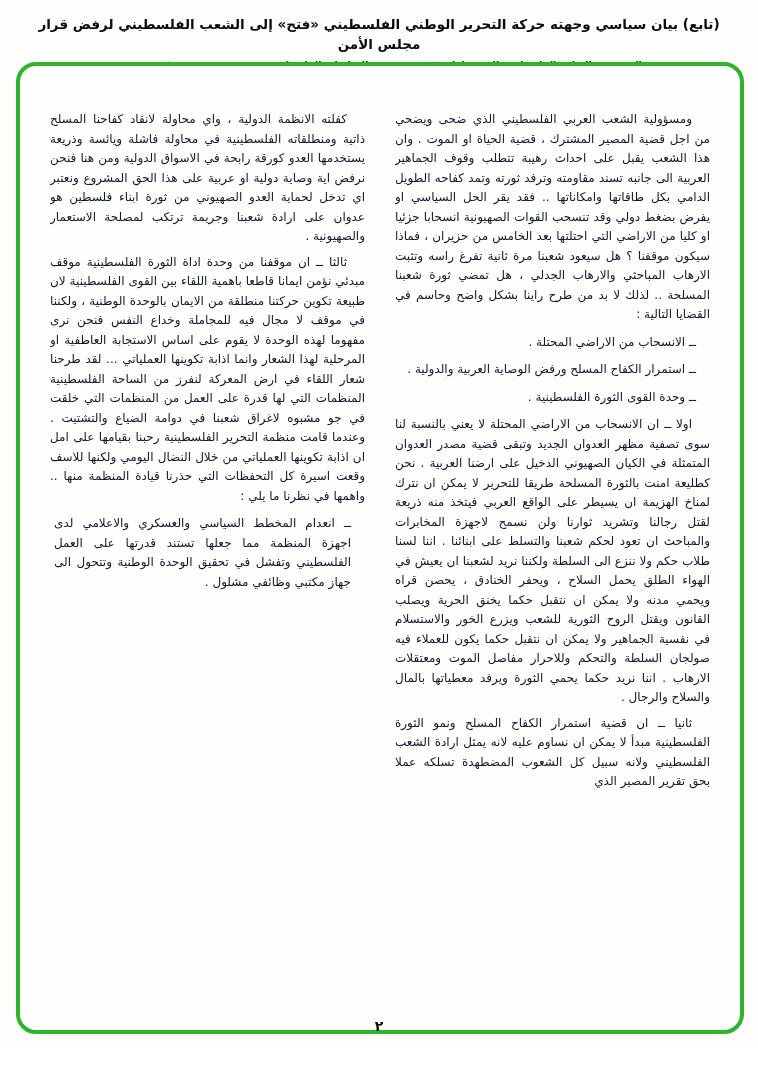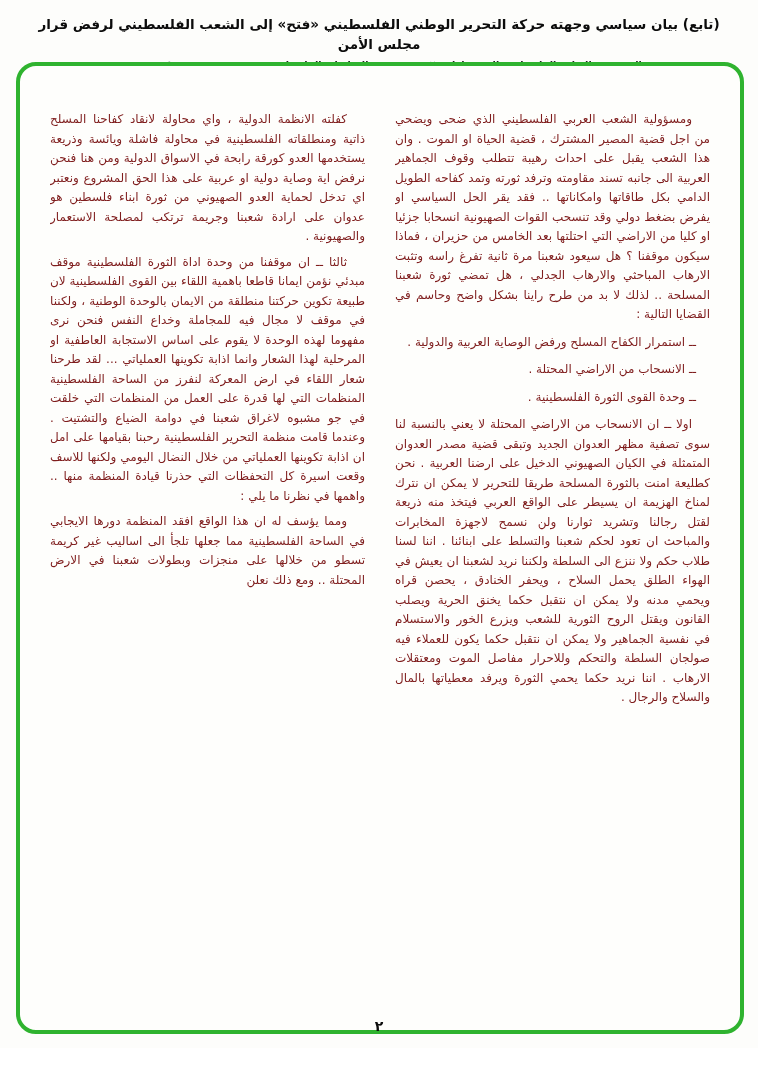--- a/index.html
+++ b/index.html
@@ -51,21 +51,21 @@
   }
   .col {
     flex: 1 1 0;
     overflow: hidden;
   }
   .para {
     font-size: 12px;
     line-height: 19.5px;
     text-align: justify;
     text-justify: inter-word;
-    color: #7f1d1d;
+    color: #0f172a;
   }
   .para.body {
     text-indent: 18px;
     margin-bottom: 6px;
   }
   .para.item {
     margin: 8px 14px 8px 4px;
     text-indent: 0;
   }
   .page-number {
@@ -85,28 +85,29 @@
 
   <div class="doc-header">
     <div class="doc-title">(تابع) بيان سياسي وجهته حركة التحرير الوطني الفلسطيني «فتح» إلى الشعب الفلسطيني لرفض قرار مجلس الأمن</div>
     <div class="doc-source">المصدر : «الوثائق الفلسطينية العربية لعام ١٩٦٧ ، مؤسسة الدراسات الفلسطينية ، بيروت ، مج ٣ ، ص ٩٩٢ ــ ٩٩٤»</div>
   </div>
 
   <div class="frame" style="border-color: rgb(47, 179, 47);">
     <div class="columns">
       <div class="col" id="col-right">
           <p class="para body">ومسؤولية الشعب العربي الفلسطيني الذي ضحى ويضحي من اجل قضية المصير المشترك ، قضية الحياة او الموت . وان هذا الشعب يقبل على احداث رهيبة تتطلب وقوف الجماهير العربية الى جانبه تسند مقاومته وترفد ثورته وتمد كفاحه الطويل الدامي بكل طاقاتها وامكاناتها .. فقد يقر الحل السياسي او يفرض بضغط دولي وقد تنسحب القوات الصهيونية انسحابا جزئيا او كليا من الاراضي التي احتلتها بعد الخامس من حزيران ، فماذا سيكون موقفنا ؟ هل سيعود شعبنا مرة ثانية تفرغ راسه وتثبت الارهاب المباحثي والارهاب الجدلي ، هل تمضي ثورة شعبنا المسلحة .. لذلك لا بد من طرح راينا بشكل واضح وحاسم في القضايا التالية :</p>
+          <p class="para item">ــ الانسحاب من الاراضي المحتلة .</p>
           <p class="para item">ــ استمرار الكفاح المسلح ورفض الوصاية العربية والدولية .</p>
-          <p class="para item">ــ الانسحاب من الاراضي المحتلة .</p>
           <p class="para item">ــ وحدة القوى الثورة الفلسطينية .</p>
           <p class="para body">اولا ــ ان الانسحاب من الاراضي المحتلة لا يعني بالنسبة لنا سوى تصفية مظهر العدوان الجديد وتبقى قضية مصدر العدوان المتمثلة في الكيان الصهيوني الدخيل على ارضنا العربية . نحن كطليعة امنت بالثورة المسلحة طريقا للتحرير لا يمكن ان نترك لمناخ الهزيمة ان يسيطر على الواقع العربي فيتخذ منه ذريعة لقتل رجالنا وتشريد ثوارنا ولن نسمح لاجهزة المخابرات والمباحث ان تعود لحكم شعبنا والتسلط على ابنائنا . اننا لسنا طلاب حكم ولا ننزع الى السلطة ولكننا نريد لشعبنا ان يعيش في الهواء الطلق يحمل السلاح ، ويحفر الخنادق ، يحصن قراه ويحمي مدنه ولا يمكن ان نتقبل حكما يخنق الحرية ويصلب القانون ويقتل الروح الثورية للشعب ويزرع الخور والاستسلام في نفسية الجماهير ولا يمكن ان نتقبل حكما يكون للعملاء فيه صولجان السلطة والتحكم وللاحرار مفاصل الموت ومعتقلات الارهاب . اننا نريد حكما يحمي الثورة ويرفد معطياتها بالمال والسلاح والرجال .</p>
+          <p class="para body">ثانيا ــ ان قضية استمرار الكفاح المسلح ونمو الثورة الفلسطينية مبدأ لا يمكن ان نساوم عليه لانه يمثل ارادة الشعب الفلسطيني ولانه سبيل كل الشعوب المضطهدة تسلكه عملا بحق تقرير المصير الذي</p>
         </div>
       <div class="col" id="col-left">
           <p class="para body">كفلته الانظمة الدولية ، واي محاولة لانقاد كفاحنا المسلح ذاتية ومنطلقاته الفلسطينية في محاولة فاشلة ويائسة وذريعة يستخدمها العدو كورقة رابحة في الاسواق الدولية ومن هنا فنحن نرفض اية وصاية دولية او عربية على هذا الحق المشروع ونعتبر اي تدخل لحماية العدو الصهيوني من ثورة ابناء فلسطين هو عدوان على ارادة شعبنا وجريمة ترتكب لمصلحة الاستعمار والصهيونية .</p>
           <p class="para body">ثالثا ــ ان موقفنا من وحدة اداة الثورة الفلسطينية موقف مبدئي نؤمن ايمانا قاطعا باهمية اللقاء بين القوى الفلسطينية لان طبيعة تكوين حركتنا منطلقة من الايمان بالوحدة الوطنية ، ولكننا في موقف لا مجال فيه للمجاملة وخداع النفس فنحن نرى مفهوما لهذه الوحدة لا يقوم على اساس الاستجابة العاطفية او المرحلية لهذا الشعار وانما اذابة تكوينها العملياتي ... لقد طرحنا شعار اللقاء في ارض المعركة لنفرز من الساحة الفلسطينية المنظمات التي لها قدرة على العمل من المنظمات التي خلقت في جو مشبوه لاغراق شعبنا في دوامة الضياع والتشتيت . وعندما قامت منظمة التحرير الفلسطينية رحبنا بقيامها على امل ان اذابة تكوينها العملياتي من خلال النضال اليومي ولكنها للاسف وقعت اسيرة كل التحفظات التي حذرنا قيادة المنظمة منها .. واهمها في نظرنا ما يلي :</p>
-          <p class="para body">ومما يؤسف له ان هذا الواقع افقد المنظمة دورها الايجابي في الساحة الفلسطينية مما جعلها تلجأ الى اساليب غير كريمة تسطو من خلالها على منجزات وبطولات شعبنا في الارض المحتلة .. ومع ذلك نعلن</p>
+          <p class="para item">ــ انعدام المخطط السياسي والعسكري والاعلامي لدى اجهزة المنظمة مما جعلها تستند قدرتها على العمل الفلسطيني وتفشل في تحقيق الوحدة الوطنية وتتحول الى جهاز مكتبي وظائفي مشلول .</p>
         </div>
     </div>
   </div>
 
   <div class="page-number">٢</div>
 
 </div>
 
 </body></html>

